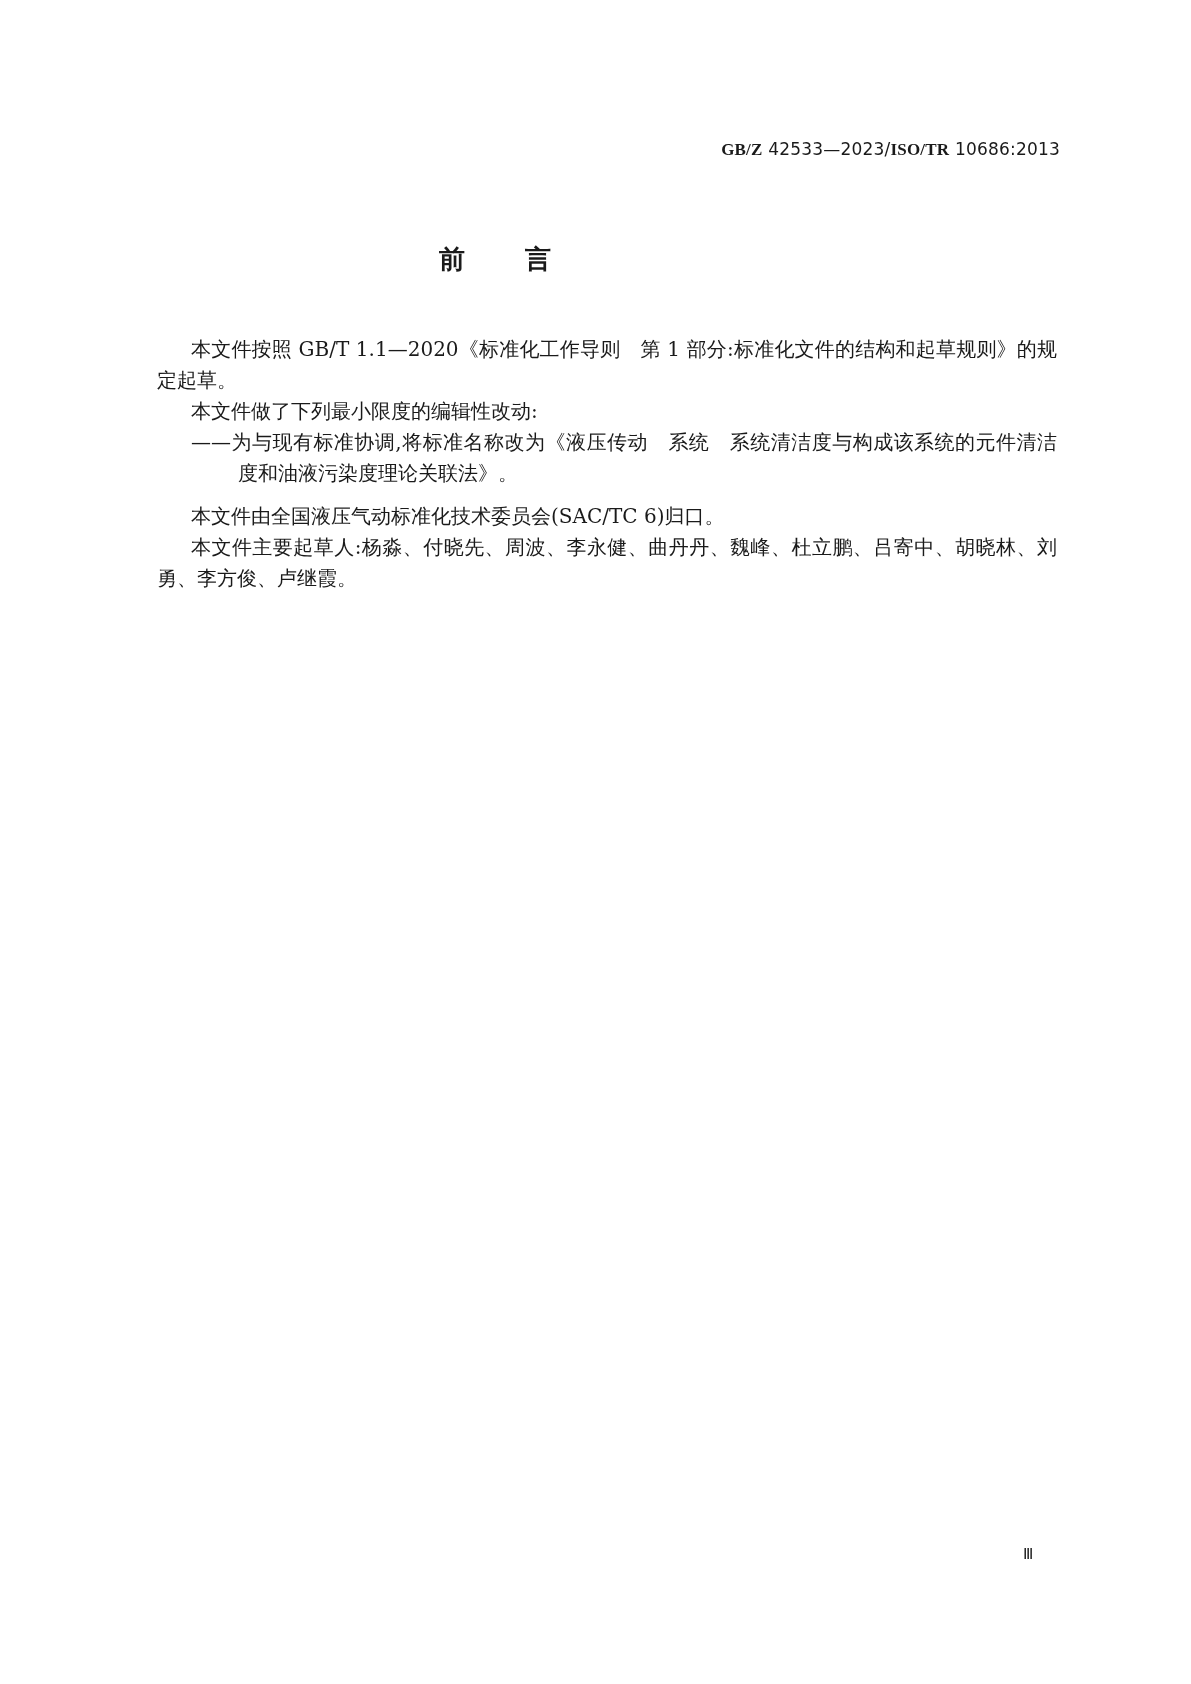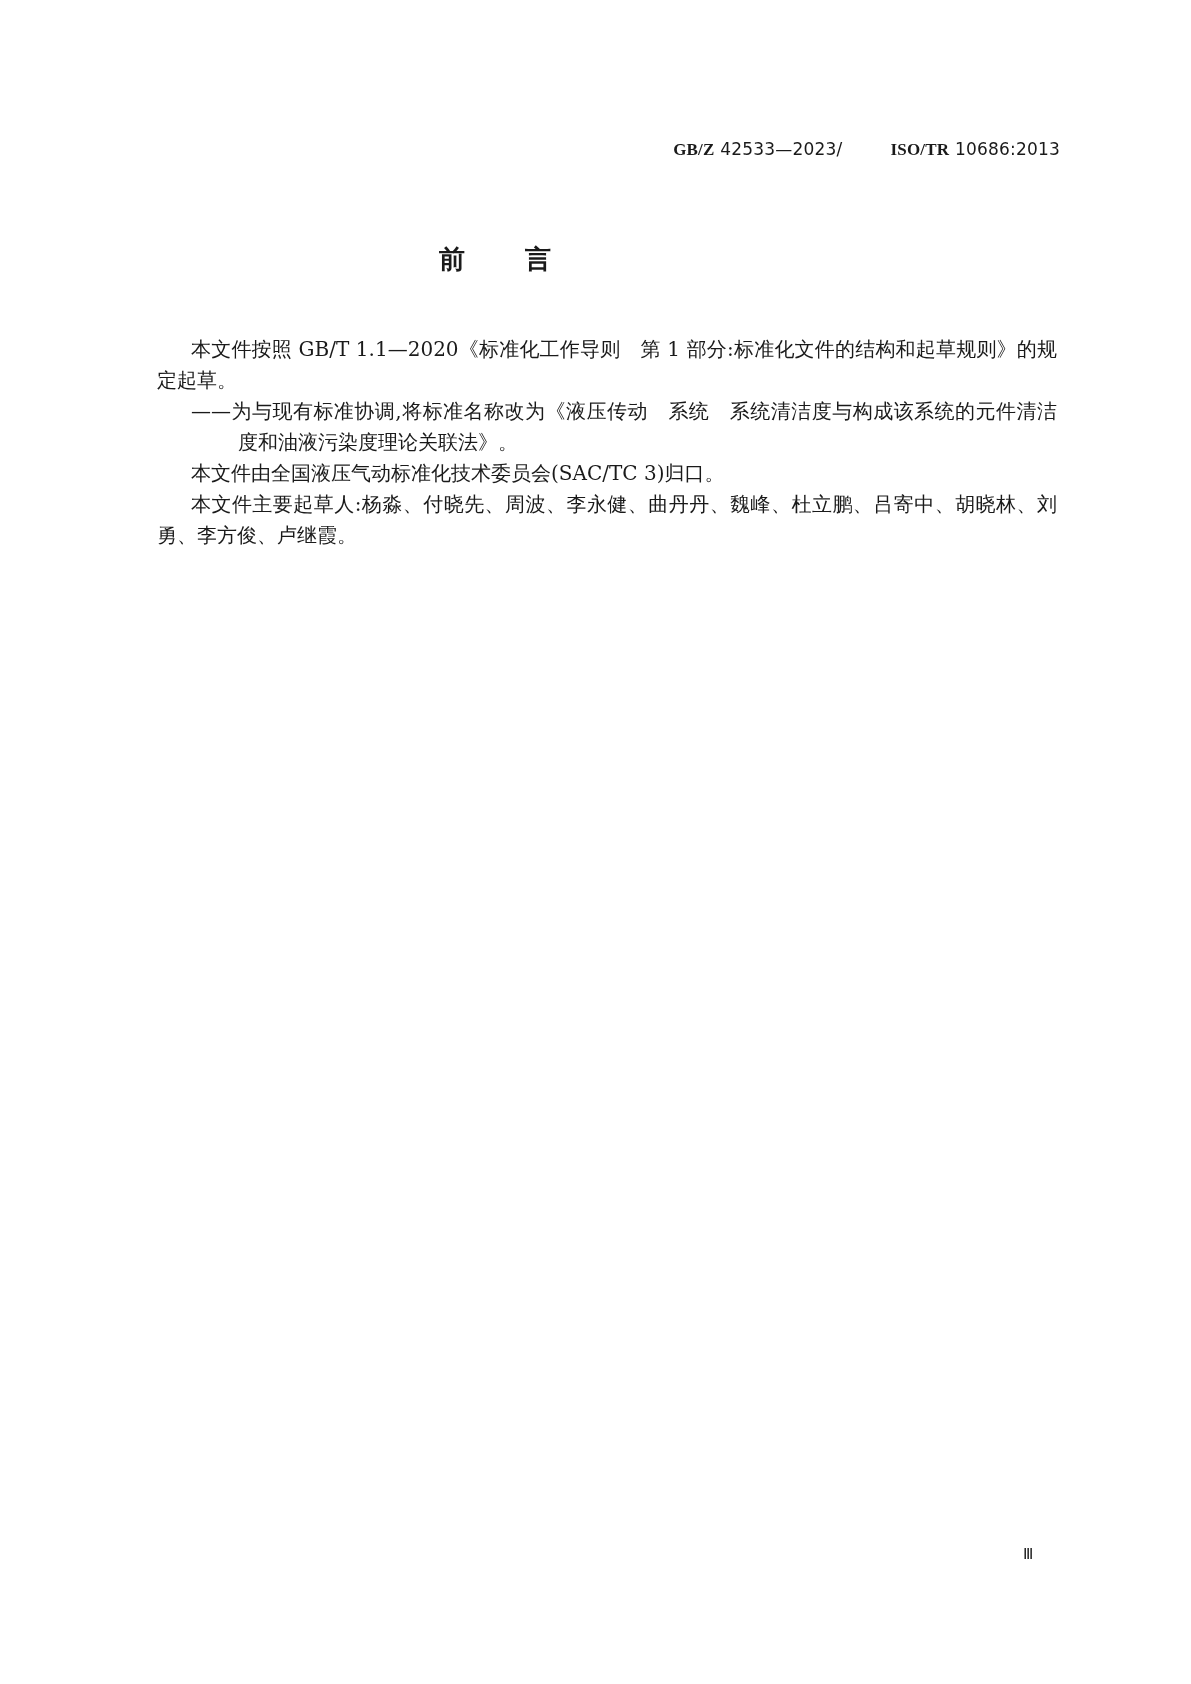--- a/index.html
+++ b/index.html
@@ -1,38 +1,39 @@
 <!DOCTYPE html>
 <html><head>
 <meta charset="utf-8">
 <style>
   html, body { margin: 0; padding: 0; background: #ffffff; }
   body { width: 1191px; height: 1684px; position: relative; overflow: hidden;
          font-family: "DejaVu Serif", "Liberation Serif", serif; color: #1a1a1a; }
   .header-code { position: absolute; right: 131px; top: 139px; font-size: 17px; letter-spacing: 0.2px; }
-  .header-code .bold { font-weight: bold; font-family: "Liberation Serif", serif; margin-left: 48px; }
+  .header-code .bold { font-weight: bold; font-family: "Liberation Serif", serif; }
   .header-code .reg { font-family: "DejaVu Sans", sans-serif; }
   .title { position: absolute; left: 0; width: 990px; top: 242px; text-align: center;
            font-family: "DejaVu Sans", sans-serif; font-weight: bold; font-size: 26px; letter-spacing: 60px; }
   .title span { padding-left: 60px; }
   .content { position: absolute; left: 157px; top: 334px; width: 900px; font-size: 20px; line-height: 31px;
              text-align: justify; }
   .para { text-indent: 34px; margin: 0; }
-  .dash-item { margin: 0 0 0 34px; padding-left: 47px; text-indent: -47px; }
+  .dash-item { margin: 0 0 12px 34px; padding-left: 47px; text-indent: -47px; }
   .page-num { position: absolute; left: 1023px; top: 1545px; font-size: 15px; font-family: "Liberation Serif", serif; }
 </style>
 </head>
 <body>
 
 <div class="header-code">
   <span class="bold">GB/Z</span><span class="reg"> 42533—2023/</span><span class="bold">ISO/TR</span><span class="reg"> 10686:2013</span>
 </div>
 
 <div class="title"><span>前言</span></div>
 
 <div class="content">
   <p class="para">本文件按照 GB/T 1.1—2020《标准化工作导则　第 1 部分:标准化文件的结构和起草规则》的规定起草。</p>
+  <p class="para">本文件做了下列最小限度的编辑性改动:</p>
   <p class="dash-item">——为与现有标准协调,将标准名称改为《液压传动　系统　系统清洁度与构成该系统的元件清洁度和油液污染度理论关联法》。</p>
-  <p class="para">本文件由全国液压气动标准化技术委员会(SAC/TC 3)归口。</p>
+  <p class="para">本文件由全国液压气动标准化技术委员会(SAC/TC 6)归口。</p>
   <p class="para">本文件主要起草人:杨淼、付晓先、周波、李永健、曲丹丹、魏峰、杜立鹏、吕寄中、胡晓林、刘勇、李方俊、卢继霞。</p>
 </div>
 
 <div class="page-num">Ⅲ</div>
 
 </body></html>

